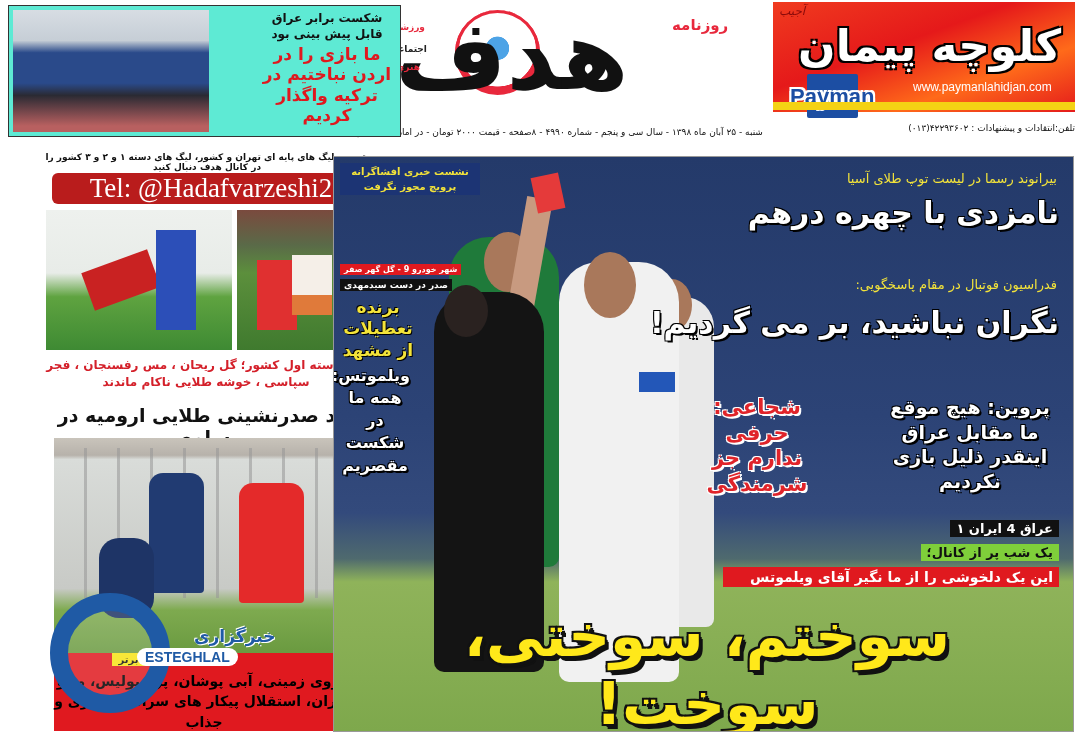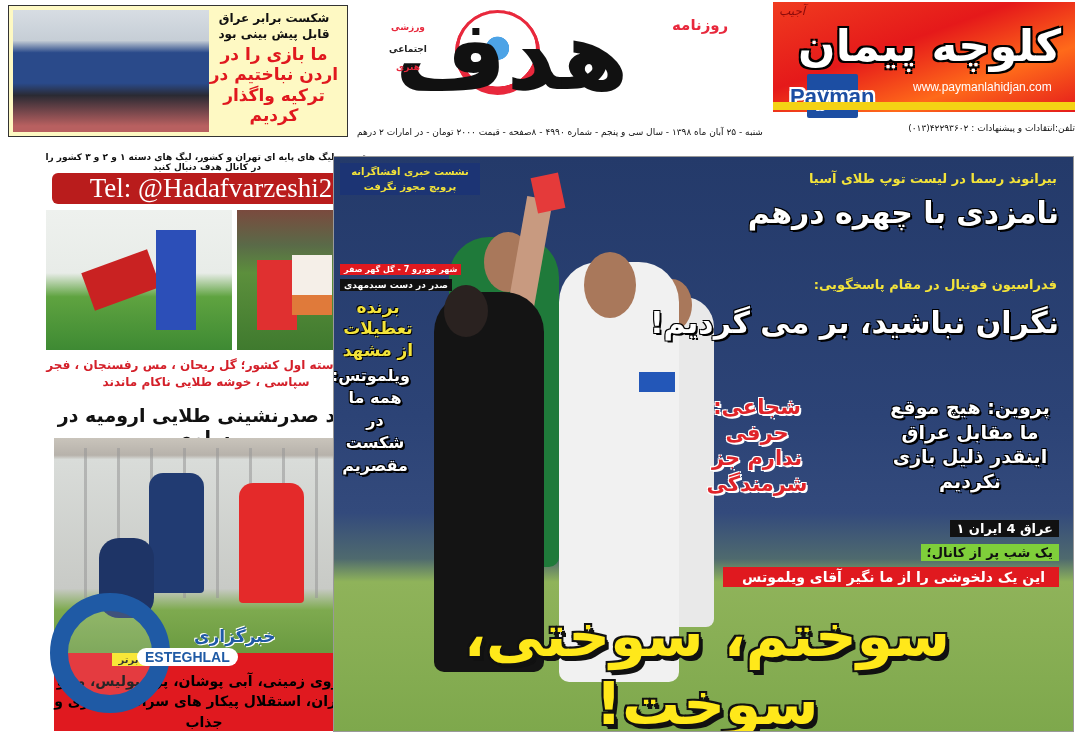--- a/index.html
+++ b/index.html
@@ -18,21 +18,21 @@
   .ad-phone { left: 773px; top: 123px; width: 302px; font-size: 9px; color: #111; text-align: right; }
 
   .masthead { left: 350px; top: 0; width: 420px; height: 145px; }
   .mh-word { left: 45px; top: 8px; font-size: 96px; font-weight: bold; color: #111; letter-spacing: -6px; line-height: 1; }
   .mh-ball { left: 105px; top: 10px; width: 85px; height: 85px; border-radius: 50%; background: radial-gradient(circle at 50% 45%, #4da3e6 0 18%, #ffffff 19% 60%, #e8283c 61% 70%, #ffffff 71%); box-shadow: 0 0 0 3px #e8283c inset; }
   .mh-ruz { left: 322px; top: 16px; color: #e8283c; font-size: 15px; font-weight: bold; }
   .mh-tag { left: 38px; color: #e8283c; font-size: 9px; font-weight: bold; text-align: center; width: 40px; }
   .mh-tag.b { color: #222; }
   .mh-date { left: 0; top: 127px; width: 420px; text-align: center; font-size: 9px; color: #111; }
 
-  .top-left-box { left: 8px; top: 5px; width: 340px; height: 132px; border: 1px solid #333; background: #fef9c3; }
+  .top-left-box { left: 8px; top: 5px; width: 393px; height: 132px; border: 1px solid #333; background: #5eead4; }
   .bench-photo { left: 4px; top: 4px; width: 196px; height: 122px; background: linear-gradient(180deg,#d7dde3 0%,#c6ced6 25%,#2a4a8a 35%,#2a4a8a 60%,#2a2a33 70%,#b86060 95%); }
   .tl-kicker { right: 8px; top: 4px; width: 130px; text-align: center; font-size: 12px; font-weight: bold; color: #111; line-height: 1.35; }
   .tl-head { right: 6px; top: 38px; width: 134px; text-align: center; font-size: 17px; font-weight: bold; color: #e0181e; line-height: 1.2; }
 
   
   .left-col { left: 4px; top: 148px; width: 326px; height: 593px; margin-left: 40px; }
   .lc-note { right: 0; top: 4px; width: 326px; text-align: center; font-size: 9px; font-weight: bold; color: #111; }
   .lc-tel { left: 8px; top: 25px; width: 318px; height: 31px; background: #b91c1c; color: #fff; font-family: "Liberation Serif", serif; font-size: 27px; line-height: 31px; text-align: center; direction: ltr; border-radius: 6px; }
   .ph-a { left: 2px; top: 62px; width: 186px; height: 140px; background: linear-gradient(180deg,#eef1ee 0%,#e8ece8 45%,#5fa340 62%,#3e8a33 100%); }
   .ph-a .player-r { left: 40px; top: 50px; width: 70px; height: 40px; background: #c92222; transform: rotate(-20deg); }
@@ -59,34 +59,34 @@
           background: linear-gradient(180deg,#243a6a 0%,#2c4376 45%,#334a7c 62%,#4f6a6e 70%,#8fb35a 74%,#7ea84c 100%); border: 1px solid #999; }
   .ref { left: 100px; top: 135px; width: 110px; height: 380px; background: #141414; border-radius: 40px 40px 10px 10px; }
   .ref-arm { left: 180px; top: 40px; width: 26px; height: 150px; background: #c89a80; transform: rotate(10deg); }
   .red-card { left: 200px; top: 18px; width: 28px; height: 36px; background: #e53a3a; transform: rotate(-12deg); }
   .green-pl { left: 115px; top: 80px; width: 110px; height: 330px; background: #1f7a3a; border-radius: 40px 40px 10px 10px; }
   .white-pl { left: 225px; top: 105px; width: 120px; height: 420px; background: #f1f1f1; border-radius: 40px 40px 10px 10px; }
   .white-pl2 { left: 310px; top: 140px; width: 70px; height: 330px; background: #e9e9e9; border-radius: 30px 30px 8px 8px; }
   .head { border-radius: 50%; background: #a9785b; }
   .armband { left: 305px; top: 215px; width: 36px; height: 20px; background: #2357b8; }
 
-  .k-yellow { color: #f3e33a; font-weight: bold; }
+  .k-yellow { color: #f3e33a; font-weight: normal; }
   .white-big { color: #fff; font-weight: bold; text-shadow: 2px 2px 0 #000, -1px -1px 0 #000, 1px -1px 0 #000, -1px 1px 0 #000; }
   .red-big { color: #e0242a; font-weight: bold; text-shadow: 2px 2px 0 #fff, -1px -1px 0 #fff, 1px -1px 0 #fff, -1px 1px 0 #fff; }
 
   .m1-kick { right: 16px; top: 14px; font-size: 13px; }
   .m1-head { right: 14px; top: 38px; font-size: 30px; margin-left: 24px; }
   .m2-kick { right: 16px; top: 120px; font-size: 13px; }
   .m2-head { right: 14px; top: 148px; font-size: 30px; }
   .m3 { right: 18px; top: 238px; width: 170px; text-align: center; font-size: 19px; line-height: 1.3; }
   .m4 { left: 368px; top: 238px; width: 110px; text-align: center; font-size: 21px; line-height: 1.22; }
 
   .score { right: 14px; top: 363px; background: #111; color: #fff; font-size: 13px; font-weight: bold; padding: 1px 6px; }
   .green-tag { right: 14px; top: 387px; background: #7fcf3a; color: #111; font-size: 13px; font-weight: bold; padding: 1px 6px; }
-  .red-tag { right: 14px; top: 410px; width: 336px; background: #e0191f; color: #fff; font-size: 14px; font-weight: bold; padding: 2px 14px; text-align: right; }
+  .red-tag { right: 14px; top: 410px; width: 336px; background: #e0191f; color: #fff; font-size: 14px; font-weight: bold; padding: 2px 6px; text-align: right; }
 
   .bottom-head { right: 6px; top: 445px; width: 720px; text-align: center; font-size: 58px; font-weight: bold; color: #ffe81a; text-shadow: 3px 3px 0 #111, -2px -2px 0 #111, 2px -2px 0 #111, -2px 2px 0 #111, 4px 5px 0 #111; }
 
   .l-kick { left: 6px; top: 6px; width: 140px; background: #1c3474; color: #f3e33a; font-size: 10px; font-weight: bold; text-align: center; line-height: 1.5; padding: 1px 2px; }
   .l-head1 { left: 6px; top: 44px; width: 140px; text-align: center; font-size: 19px; line-height: 1.25; }
   .l-tag-red { left: 6px; top: 107px; background: #e0191f; color: #fff; font-size: 8px; font-weight: bold; padding: 1px 4px; }
   .l-tag-black { left: 6px; top: 122px; background: #111; color: #fff; font-size: 9px; font-weight: bold; padding: 1px 4px; }
   .l-head2 { left: 6px; top: 140px; width: 76px; text-align: center; font-size: 17px; line-height: 1.25; color: #f3e33a; font-weight: bold; text-shadow: 1px 1px 0 #000, -1px -1px 0 #000; }
   .l-head3 { left: 6px; top: 208px; width: 70px; text-align: center; font-size: 16px; line-height: 1.4; }
 </style>
@@ -171,19 +171,19 @@
   <div class="abs k-yellow m2-kick">فدراسیون فوتبال در مقام پاسخگویی:</div>
   <div class="abs white-big m2-head">نگران نباشید، بر می گردیم!</div>
   <div class="abs white-big m3">پروین: هیچ موقع ما مقابل عراق اینقدر ذلیل بازی نکردیم</div>
   <div class="abs red-big m4">شجاعی: حرفی ندارم جز شرمندگی</div>
 
   <div class="abs score">عراق 4 ایران ۱</div>
   <div class="abs green-tag">یک شب پر از کانال؛</div>
   <div class="abs red-tag">این یک دلخوشی را از ما نگیر آقای ویلموتس</div>
 
   <div class="abs l-kick">نشست خبری افشاگرانه پرویچ مجوز نگرفت</div>
-  <div class="abs l-tag-red">شهر خودرو 7 - گل گهر صفر</div>
+  <div class="abs l-tag-red">شهر خودرو 9 - گل گهر صفر</div>
   <div class="abs l-tag-black">صدر در دست سیدمهدی</div>
   <div class="abs l-head2">برنده تعطیلات از مشهد</div>
   <div class="abs white-big l-head3">ویلموتس: همه ما در شکست مقصریم</div>
 
   <div class="abs bottom-head">سوختم، سوختی، سوخت!</div>
 </div>
 
 </body></html>

